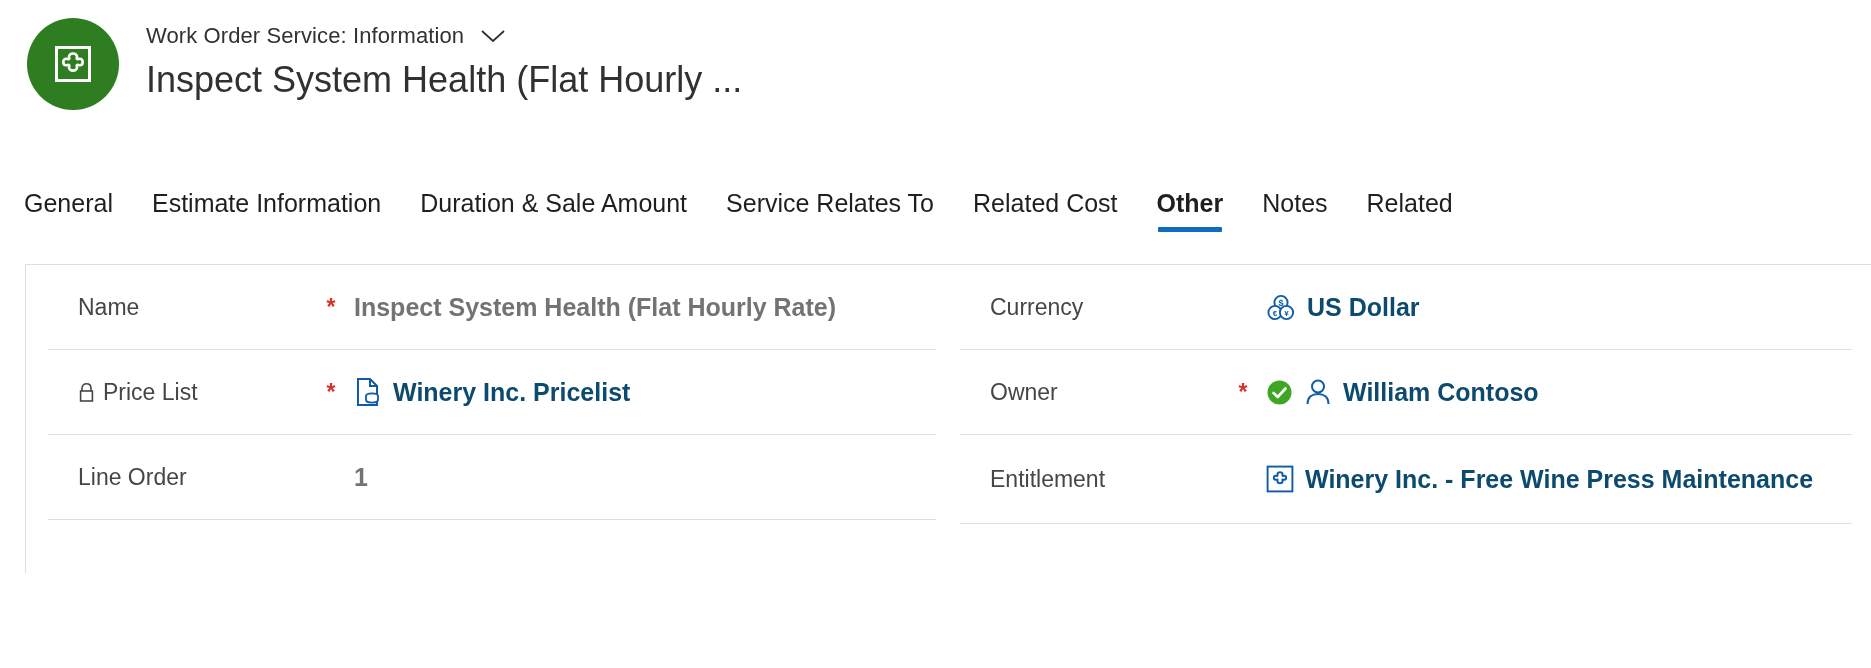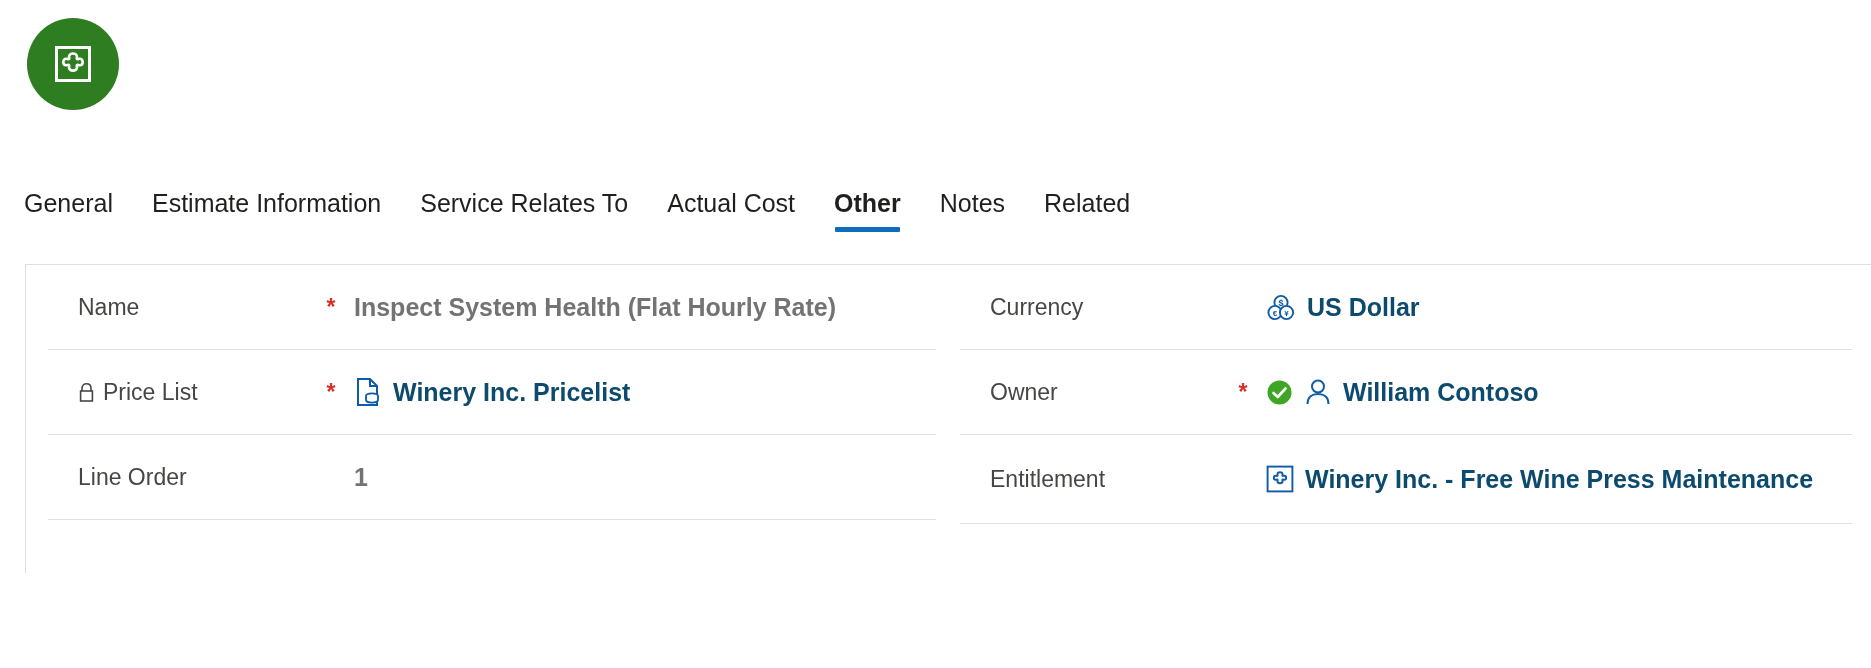--- a/index.html
+++ b/index.html
@@ -130,27 +130,39 @@
   <div class="header">
     <div class="entity-avatar">
       <span>
         <svg width="44" height="44" viewBox="0 0 44 44" aria-hidden="true">
           <rect x="5.5" y="5.5" width="33" height="33" fill="none" stroke="#ffffff" stroke-width="3"></rect>
           <path d="M22 11.5c-2.4 0-4 1.4-4 3.1 0 .8.3 1.3.3 1.8 0 .5-.4.8-1 .8-.6 0-1.2-.4-2.1-.4-1.6 0-2.9 1.4-2.9 3.3 0 1.9 1.3 3.2 2.9 3.2.9 0 1.5-.4 2.1-.4.6 0 1 .3 1 .8 0 .5-.3 1-.3 1.8 0 1.7 1.6 3.1 4 3.1s4-1.4 4-3.1c0-.8-.3-1.3-.3-1.8 0-.5.4-.8 1-.8.6 0 1.2.4 2.1.4 1.6 0 2.9-1.3 2.9-3.2 0-1.9-1.3-3.3-2.9-3.3-.9 0-1.5.4-2.1.4-.6 0-1-.3-1-.8 0-.5.3-1 .3-1.8 0-1.7-1.6-3.1-4-3.1z" fill="none" stroke="#ffffff" stroke-width="2.6" stroke-linejoin="round"></path>
         </svg>
       </span>
     </div>
 
+    <div class="header-text">
+      <div class="breadcrumb-row">
+        <span class="breadcrumb-label">Work Order Service: Information</span>
+        <span class="chev">
+          <svg width="26" height="16" viewBox="0 0 26 16" aria-hidden="true">
+            <path d="M2 3 L13 13 L24 3" fill="none" stroke="#323130" stroke-width="1.8"></path>
+          </svg>
+        </span>
+      </div>
+      <div class="record-title">Inspect System Health (Flat Hourly ...</div>
+    </div>
   </div>
 
   <div class="tabbar">
     <div class="tab">General</div>
     <div class="tab">Estimate Information</div>
+    <div class="tab">Duration &amp; Sale Amount</div>
     <div class="tab">Service Relates To</div>
-    <div class="tab">Actual Cost</div>
+    <div class="tab">Related Cost</div>
     <div class="tab active">Other</div>
     <div class="tab">Notes</div>
     <div class="tab">Related</div>
   </div>
 
   <div class="form-card">
     <div class="form-columns">
 
       <div class="form-col left">
 

